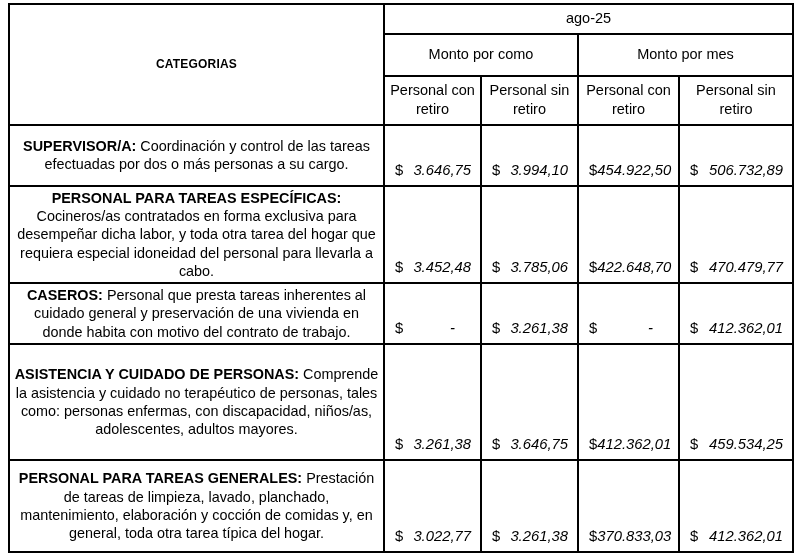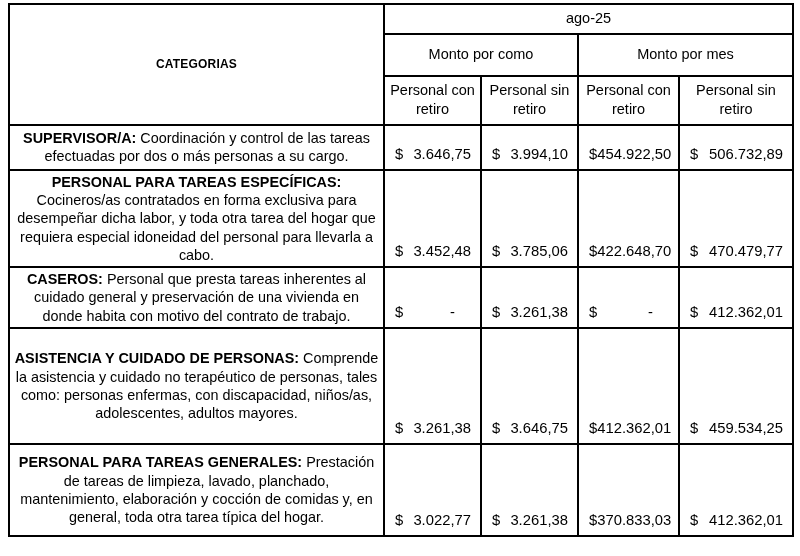--- a/index.html
+++ b/index.html
@@ -53,28 +53,28 @@
     vertical-align: bottom;
     font-size: 14.8px;
   }
   .money-line {
     display: flex;
     justify-content: space-between;
     align-items: flex-end;
     padding: 0 5px 3px 6px;
     white-space: nowrap;
   }
-  .amt { text-align: right; }
+  .amt { text-align: right; font-style: italic; }
   .amt-dash { padding-right: 16px; }
 
   
   tr.hr-period  { height: 22px; }
   tr.hr-group   { height: 42px; }
   tr.hr-sub     { height: 44px; }
-  tr.r-0 { height: 45px; }
+  tr.r-0 { height: 61px; }
   tr.r-1 { height: 97px; }
   tr.r-2 { height: 58px; }
   tr.r-3 { height: 116px; margin-left: 8px; }
   tr.r-4 { height: 92px; }
 </style>
 </head>
 <body>
 
 <div class="sheet">
   <table class="salary">

